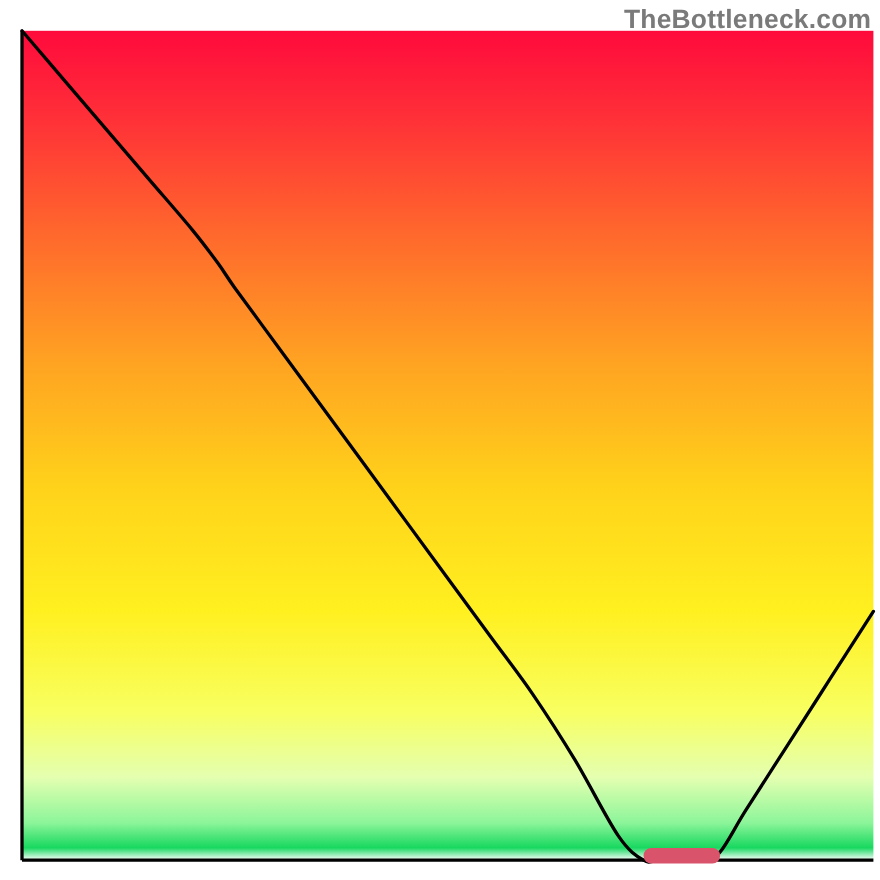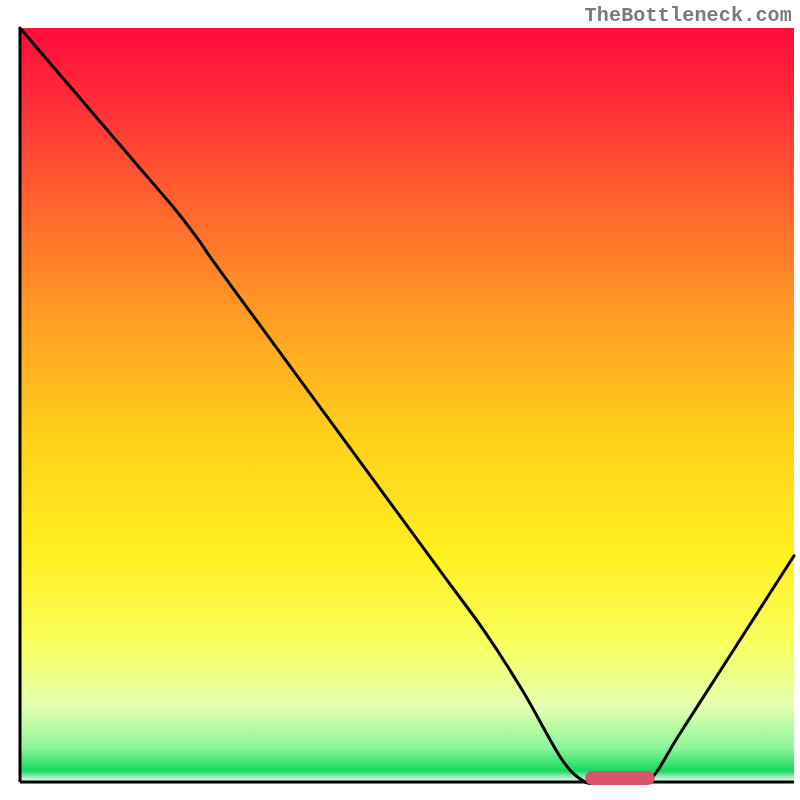--- a/index.html
+++ b/index.html
@@ -12,22 +12,22 @@
   }
   .chart-wrap {
     position: relative;
     width: 800px;
     height: 800px;
   }
   .attribution {
     position: absolute;
     top: 4px;
     right: 8px;
-    font-family: Liberation Mono, monospace;
-    font-size: 20px;
+    font-family: Liberation Sans, sans-serif;
+    font-size: 24px;
     font-weight: 700;
     color: #7a7a7a;
     letter-spacing: 0.2px;
   }
   svg {
     display: block;
   }
 </style>
 </head>
 <body>

